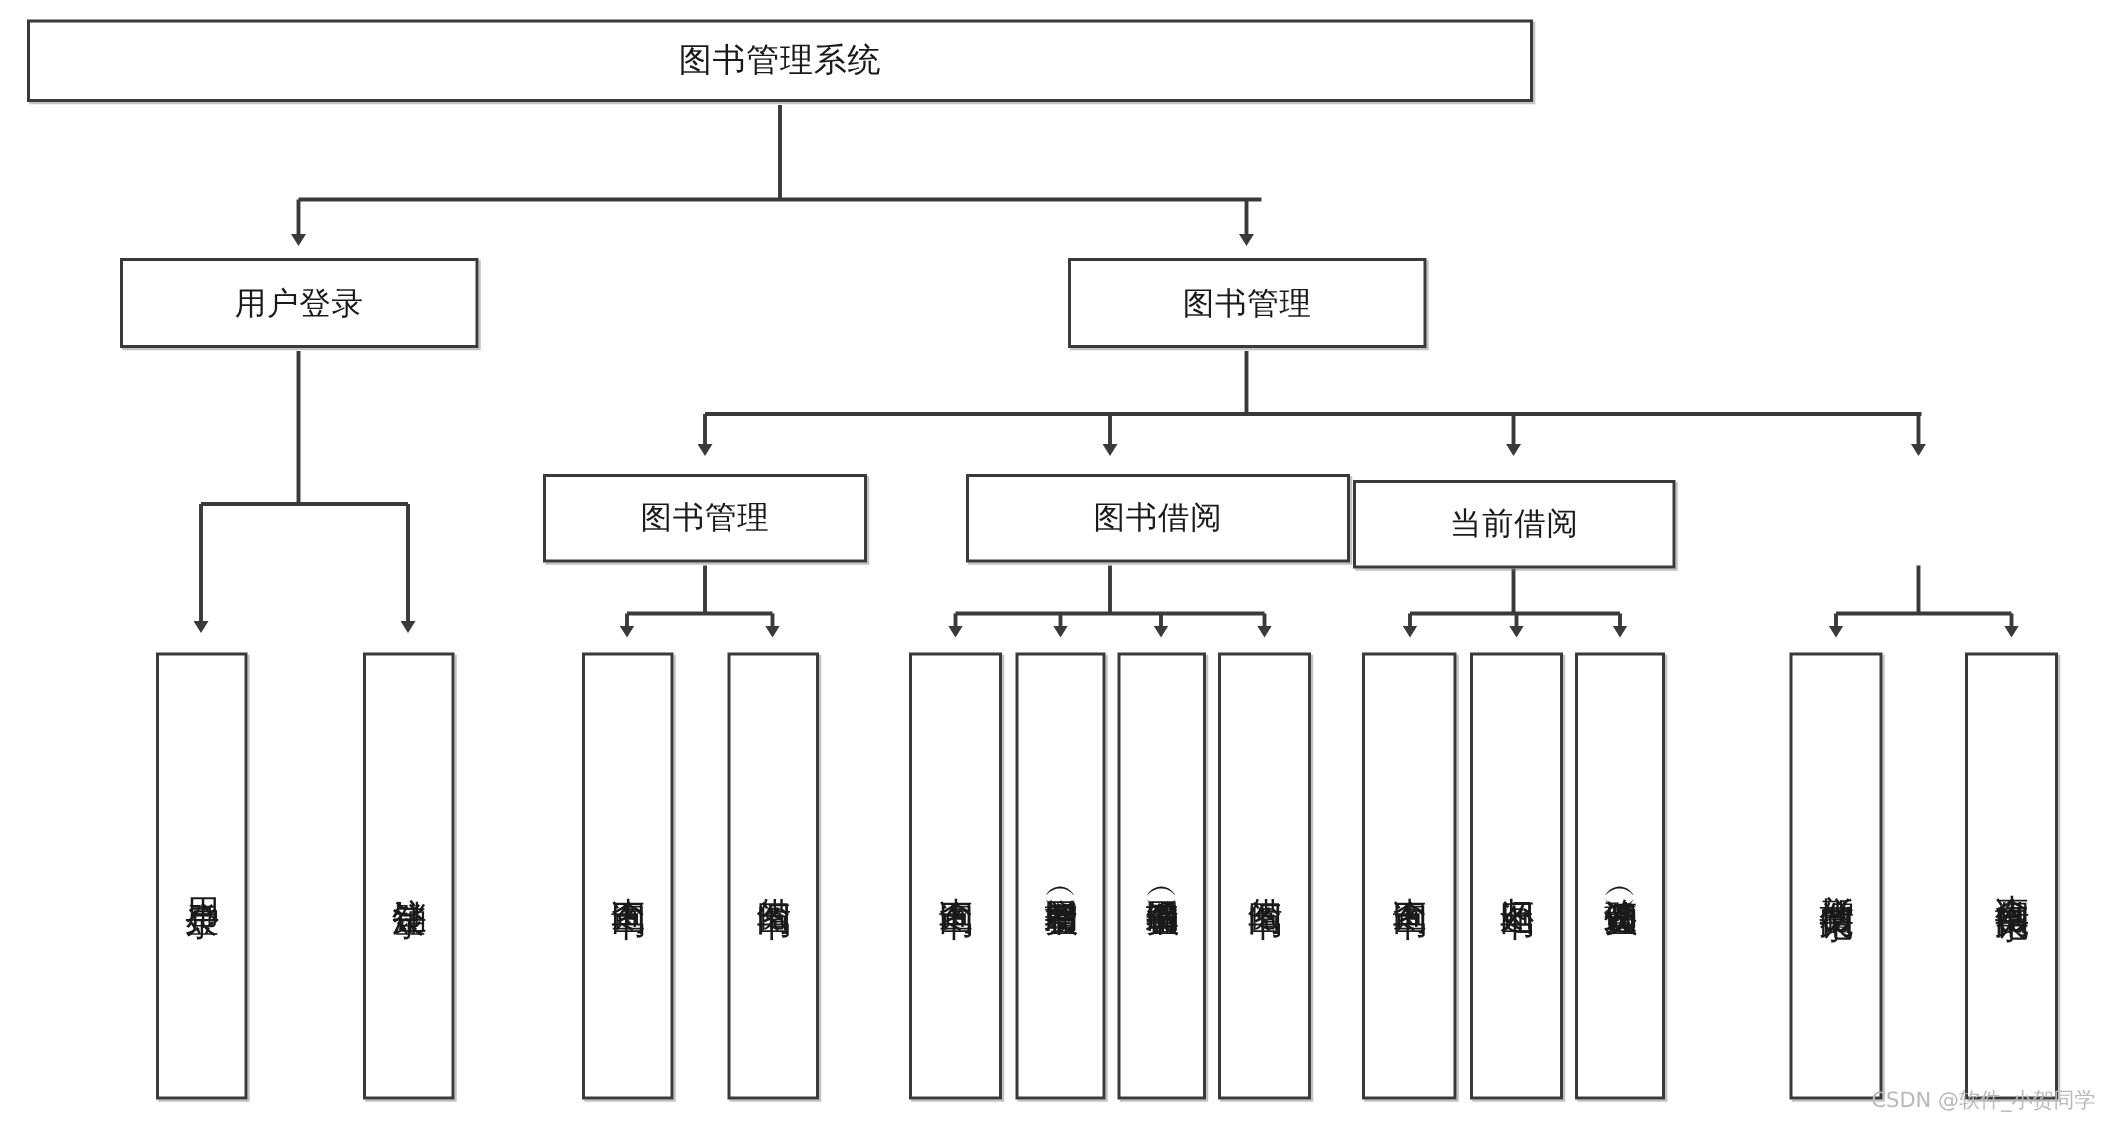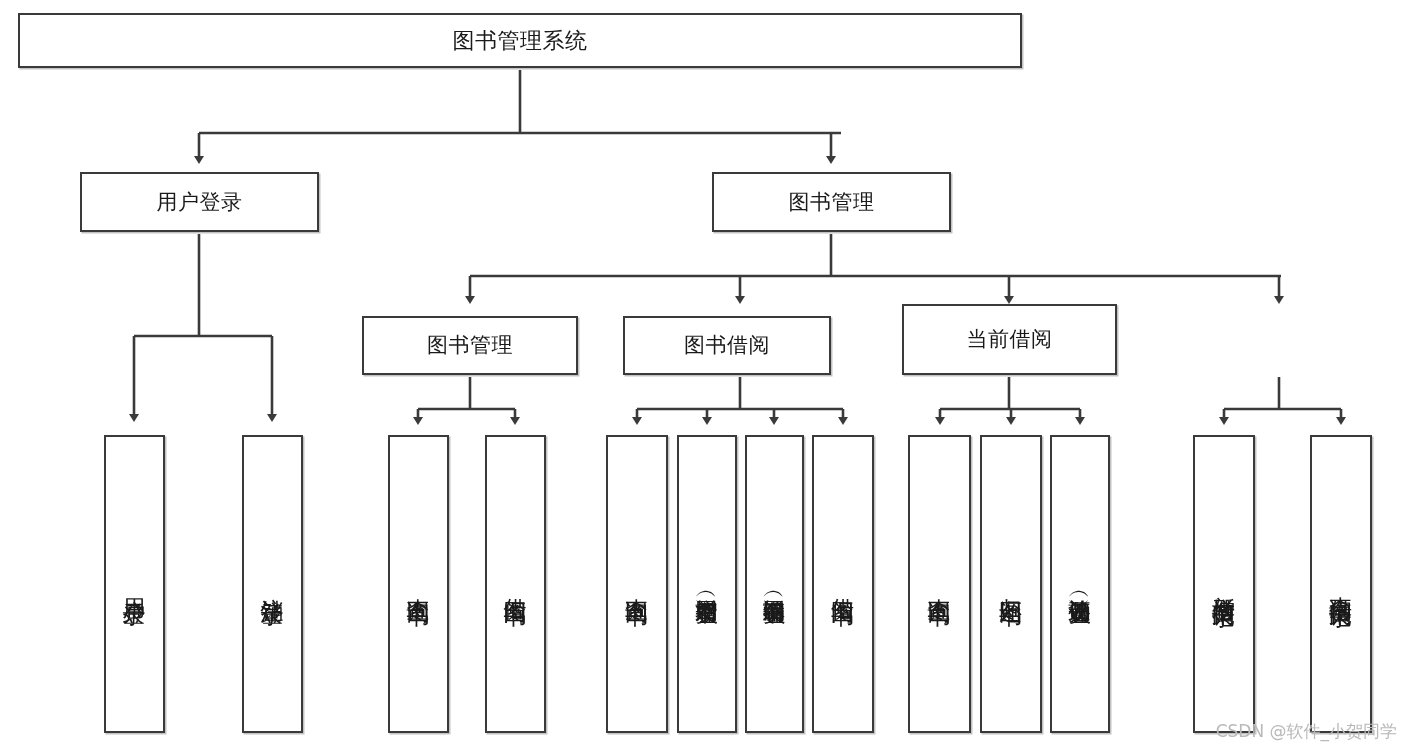--- a/index.html
+++ b/index.html
@@ -64,21 +64,21 @@
     left: 0;
     top: 0;
     width: 1405px;
     height: 747px;
     pointer-events: none;
   }
   .watermark {
     position: absolute;
     right: 8px;
     bottom: 4px;
-    font-size: 17px;
+    font-size: 14px;
     color: #b9b9b9;
     white-space: nowrap;
     user-select: none;
   }
 </style>
 </head>
 <body>
 
 <div id="canvas">
 
@@ -139,24 +139,24 @@
   <div class="node horiz" style="left:80px; top:172px; width:239px; height:60px;">
     <span class="label">用户登录</span>
   </div>
   <div class="node horiz" style="left:712px; top:172px; width:239px; height:60px;">
     <span class="label">图书管理</span>
   </div>
 
   <div class="node horiz" style="left:362px; top:316px; width:216px; height:59px;">
     <span class="label">图书管理</span>
   </div>
-  <div class="node horiz" style="left:623px; top:316px; width:208px; height:59px;">
+  <div class="node horiz" style="left:644px; top:316px; width:256px; height:59px;">
     <span class="label">图书借阅</span>
   </div>
-  <div class="node horiz" style="left:902px; top:304px; width:215px; height:71px;font-family:Liberation Serif, serif;">
+  <div class="node horiz" style="left:902px; top:320px; width:215px; height:59px;font-family:Liberation Serif, serif;">
     <span class="label">当前借阅</span>
   </div>
 
   <div class="node vert" style="left:104px; top:435px; width:61px; height:298px;">
     <span class="label">用户登录</span>
   </div>
   <div class="node vert" style="left:242px; top:435px; width:61px; height:298px;">
     <span class="label">注销登录</span>
   </div>
 

